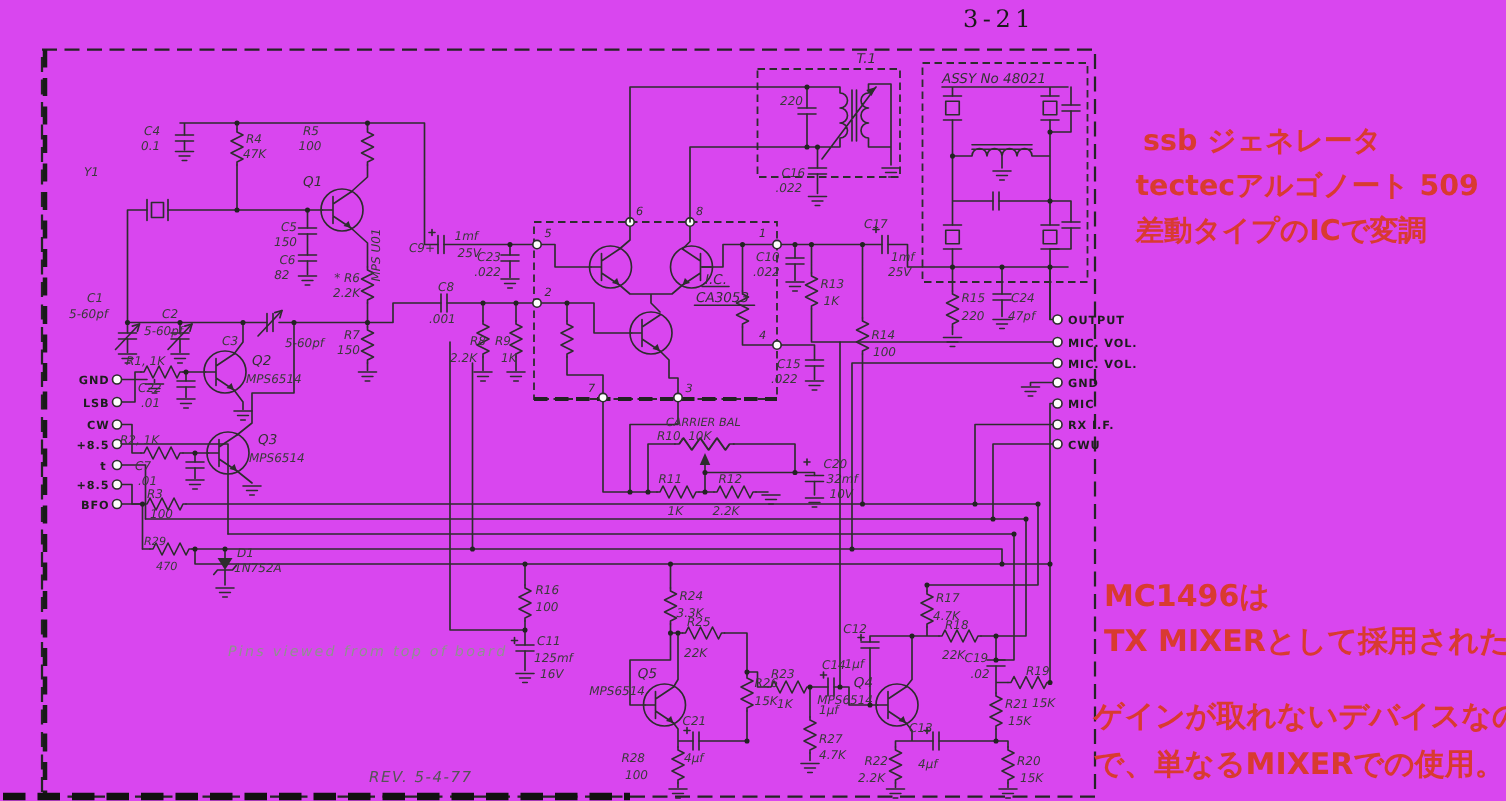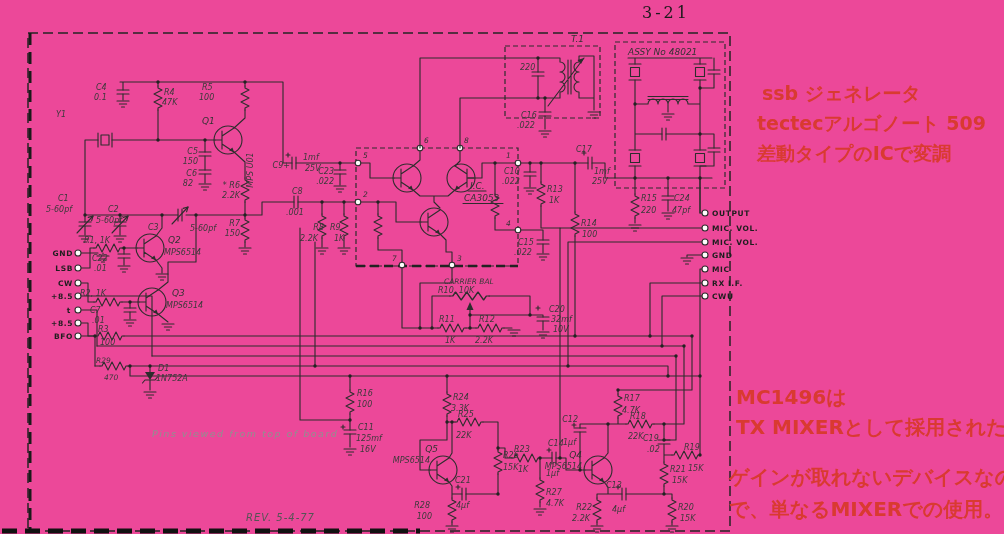--- a/index.html
+++ b/index.html
@@ -1,16 +1,16 @@
 <!DOCTYPE html>
 <html><head>
 <meta charset="utf-8">
 <style>
   html,body{margin:0;padding:0;background:#fff;}
-  #stage{position:relative;width:1004px;height:534px;background:#ec4899;overflow:hidden;
+  #stage{position:relative;width:1004px;height:534px;background:#d946ef;overflow:hidden;
          font-family:"DejaVu Sans",sans-serif;}
   svg{position:absolute;left:0;top:0;}
   .w{fill:none;stroke:#2d2d2d;stroke-width:1.1;stroke-linecap:round;stroke-linejoin:round;}
   .wb{fill:none;stroke:#222;stroke-width:2.6;}
   .dash{fill:none;stroke:#242424;stroke-width:1.5;stroke-dasharray:10 5;}
   .dashb{fill:none;stroke:#1a1a1a;stroke-width:3;stroke-dasharray:12 7;}
   .dashh{fill:none;stroke:#111;stroke-width:5;stroke-dasharray:15 8;}
   .dashi{fill:none;stroke:#2d2d2d;stroke-width:1.2;stroke-dasharray:5 3;}
   .dot{fill:#222;stroke:none;}
   .pinc{fill:#fdfdfc;stroke:#2d2d2d;stroke-width:1.1;}

